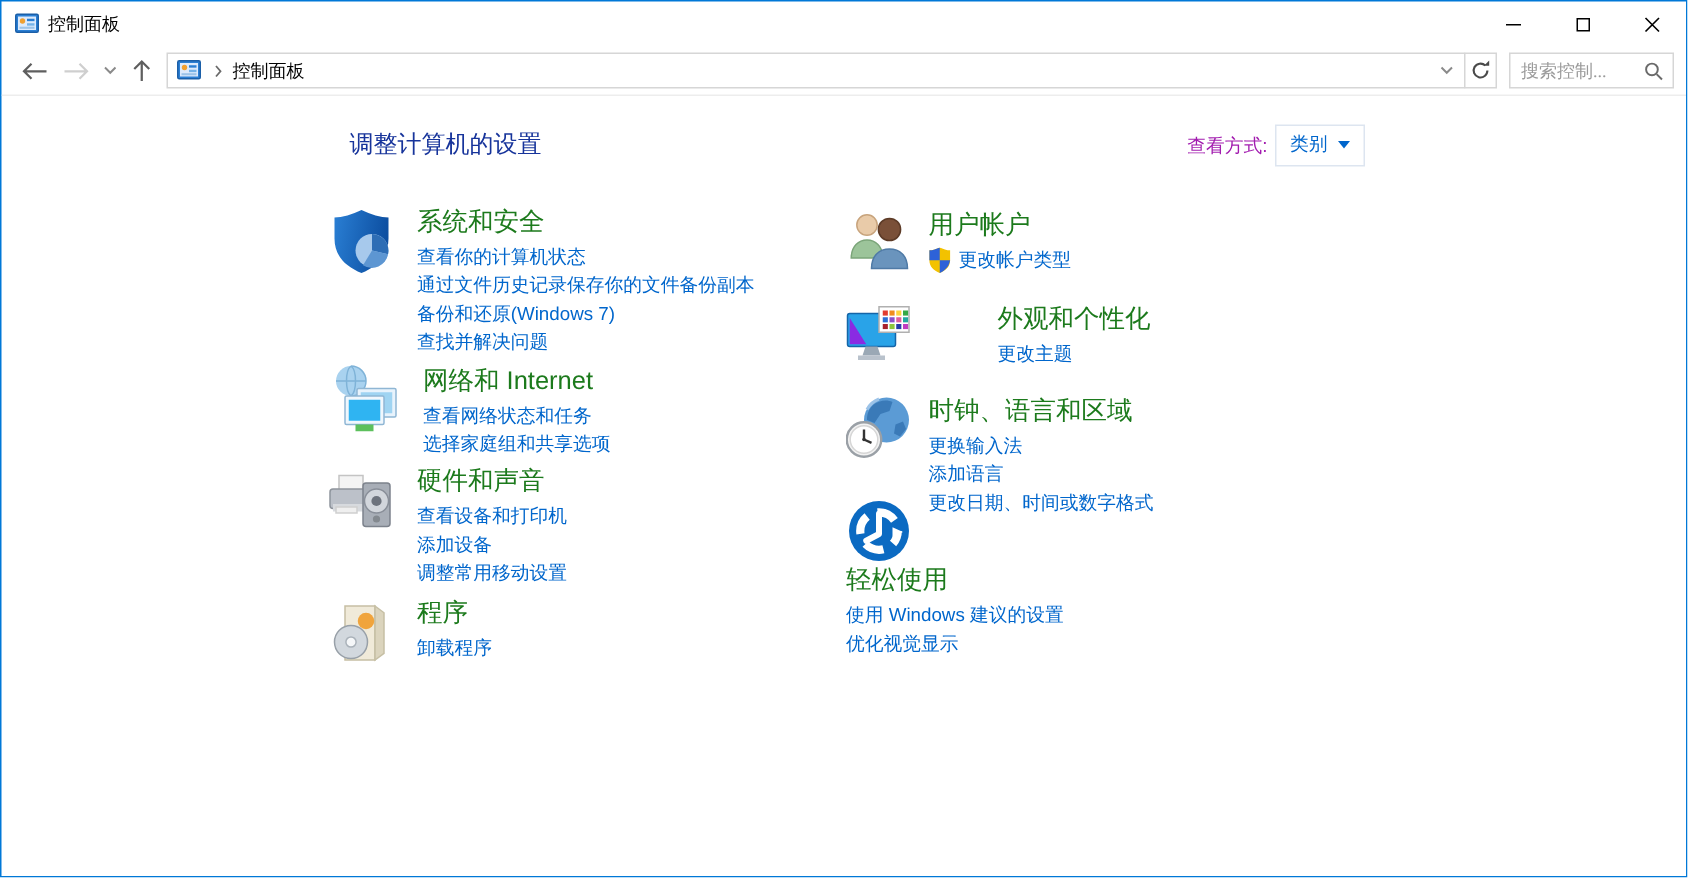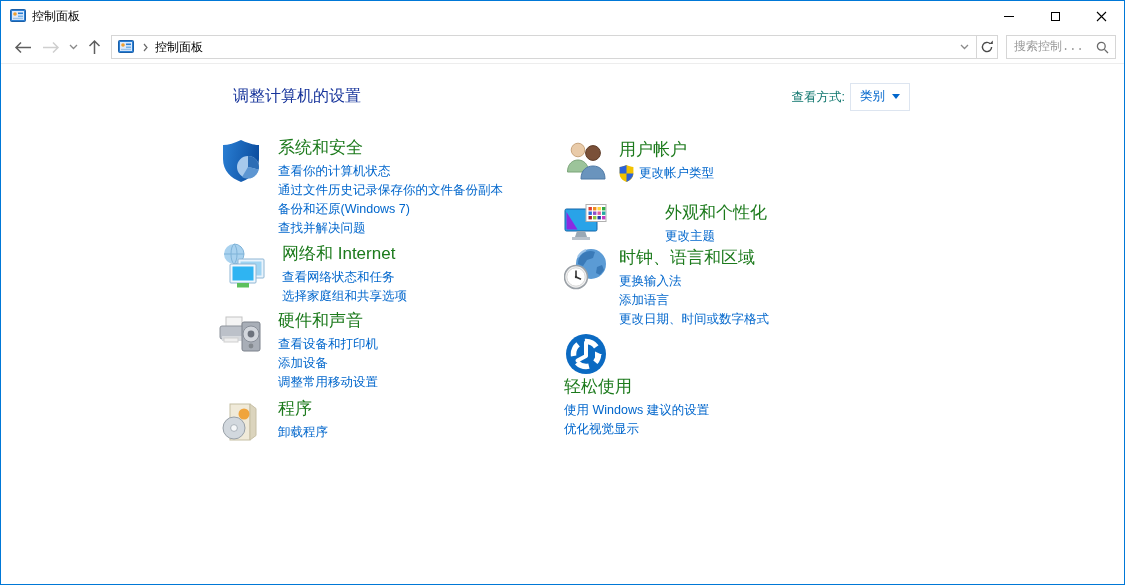--- a/index.html
+++ b/index.html
@@ -31,50 +31,50 @@
 
   .addressgroup{ flex:1; display:flex; height:24px; }
   .addressbox{ flex:1; display:flex; align-items:center; border:1px solid #d6d6d6; background:#fff; padding:0 2px 0 6px; }
   .addr-cpicon{ width:16px; height:16px; flex:none; }
   .addr-chev{ margin:0 7px 0 9px; display:flex; }
   .addr-text{ font-size:12px; color:#000; }
   .addr-dd{ margin-left:auto; width:20px; display:flex; justify-content:center; border:none; background:transparent; height:100%; align-items:center; }
   .refreshbtn{ width:22px; margin-left:-1px; border:1px solid #d6d6d6; background:#fff; display:flex; align-items:center; justify-content:center; font-size:14px; color:#444; }
 
   .searchbox{ width:110px; height:24px; margin-left:8px; border:1px solid #d6d6d6; display:flex; align-items:center; background:#fff; }
-  .searchbox input{ flex:1; min-width:0; border:none; outline:none; font-size:12px; padding-left:7px; color:#a21caf; font-family:Liberation Mono, monospace; background:transparent; }
+  .searchbox input{ flex:1; min-width:0; border:none; outline:none; font-size:12px; padding-left:7px; color:#a21caf; font-family:Liberation Serif, serif; background:transparent; }
   .searchbox input::placeholder{ color:#9a9a9a; opacity:1; }
   .search-mag{ flex:none; margin:0 6px 0 2px; display:flex; }
 
   
   .content{ position:relative; height:521px; }
   .page-title{ position:absolute; left:232px; top:22px; font-size:16px; font-weight:400; color:#17349B; }
 
   .viewby{ position:absolute; right:214px; top:19px; display:flex; align-items:center; }
-  .viewby-label{ color:#0f766e; font-size:12.5px; }
+  .viewby-label{ color:#a21caf; font-size:12.5px; }
   .viewby-box{ margin-left:5px; border:1px solid #dde5f0; background:#fff; padding:4px 9px 5px; display:flex; align-items:center; gap:7px; color:#0066CC; font-size:12.5px; cursor:default; }
   .dd-triangle{ width:0; height:0; border-left:4px solid transparent; border-right:4px solid transparent; border-top:5px solid #0066CC; }
 
   .section{ position:absolute; display:flex; align-items:flex-start; }
   .icon48{ width:48px; height:48px; margin-right:13px; flex:none; }
   .icon44{ width:44px; height:44px; margin-right:11px; flex:none; }
   .sec-body{ display:flex; flex-direction:column; }
   .sec-title{ font-size:17px; color:#1C7A1C; line-height:21px; text-decoration:none; margin-bottom:4px; display:inline-block; }
   .sec-link{ font-size:12.5px; color:#0066CC; line-height:19px; text-decoration:none; display:flex; align-items:center; }
   .uac{ display:inline-flex; margin-right:5px; }
 
   
   #sec-l0{ left:216px; top:73px;justify-content:space-between; }
   #sec-l1{ left:220px; top:179px; }
   #sec-l2{ left:216px; top:246px; }
   #sec-l3{ left:216px; top:334px; }
   
   #sec-r0{ left:563px; top:75px; }
   #sec-r1{ left:563px; top:138px;gap:46px; }
-  #sec-r2{ left:563px; top:183px; }
+  #sec-r2{ left:563px; top:199px; }
   #sec-r3{ left:563px; top:268px;flex-direction:column; }
 </style>
 </head>
 <body>
 
 <div class="window">
 
   <div class="titlebar">
     <span class="app-icon">
       <svg width="16" height="16" viewBox="0 0 16 16">

